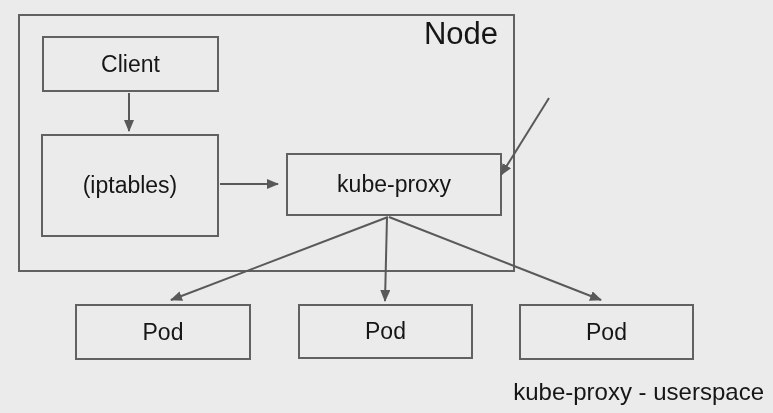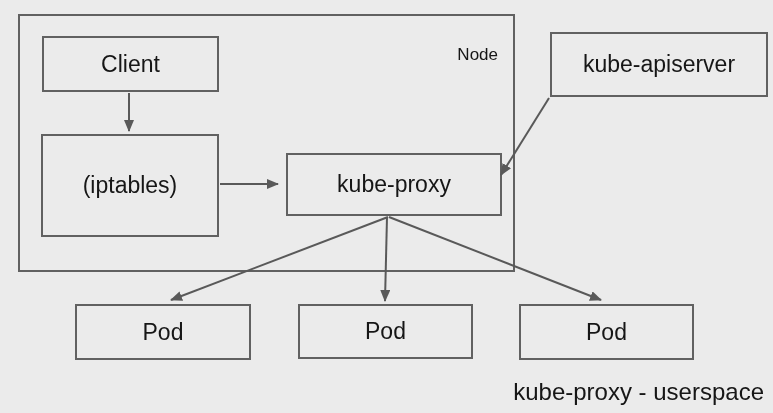--- a/index.html
+++ b/index.html
@@ -33,22 +33,22 @@
     text-align: right;
   }
   .node-box {
     position: absolute;
     left: 18px; top: 14px;
     width: 497px; height: 258px;
     border: 2px solid var(--border-color);
   }
   .node-label {
     position: absolute;
-    top: 29px; right: 15px;
-    font-size: 17px;
+    top: 0; right: 15px;
+    font-size: 31px;
   }
   .client-box       { left: 42px;  top: 36px;  width: 177px; height: 56px; }
   .cluster-ip-box   { left: 41px;  top: 134px; width: 178px; height: 103px; }
   .kube-proxy-box   { left: 286px; top: 153px; width: 216px; height: 63px; }
   .kube-apiserver-box { left: 550px; top: 32px; width: 218px; height: 65px; }
   .pod-1 { left: 75px;  top: 304px; width: 176px; height: 56px; }
   .pod-2 { left: 298px; top: 304px; width: 175px; height: 55px; }
   .pod-3 { left: 519px; top: 304px; width: 175px; height: 56px; }
   .caption {
     position: absolute;
@@ -82,23 +82,20 @@
   </div>
 
   <div class="box cluster-ip-box">
     <span>(iptables)</span>
   </div>
 
   <div class="box kube-proxy-box">
     <span>kube-proxy</span>
   </div>
 
-  <div class="box kube-apiserver-box">
-    <span>kube-apiserver</span>
-  </div>
 
   <div class="box pod-1">
     <span>Pod</span>
   </div>
 
   <div class="box pod-2">
     <span>Pod</span>
   </div>
 
   <div class="box pod-3">

